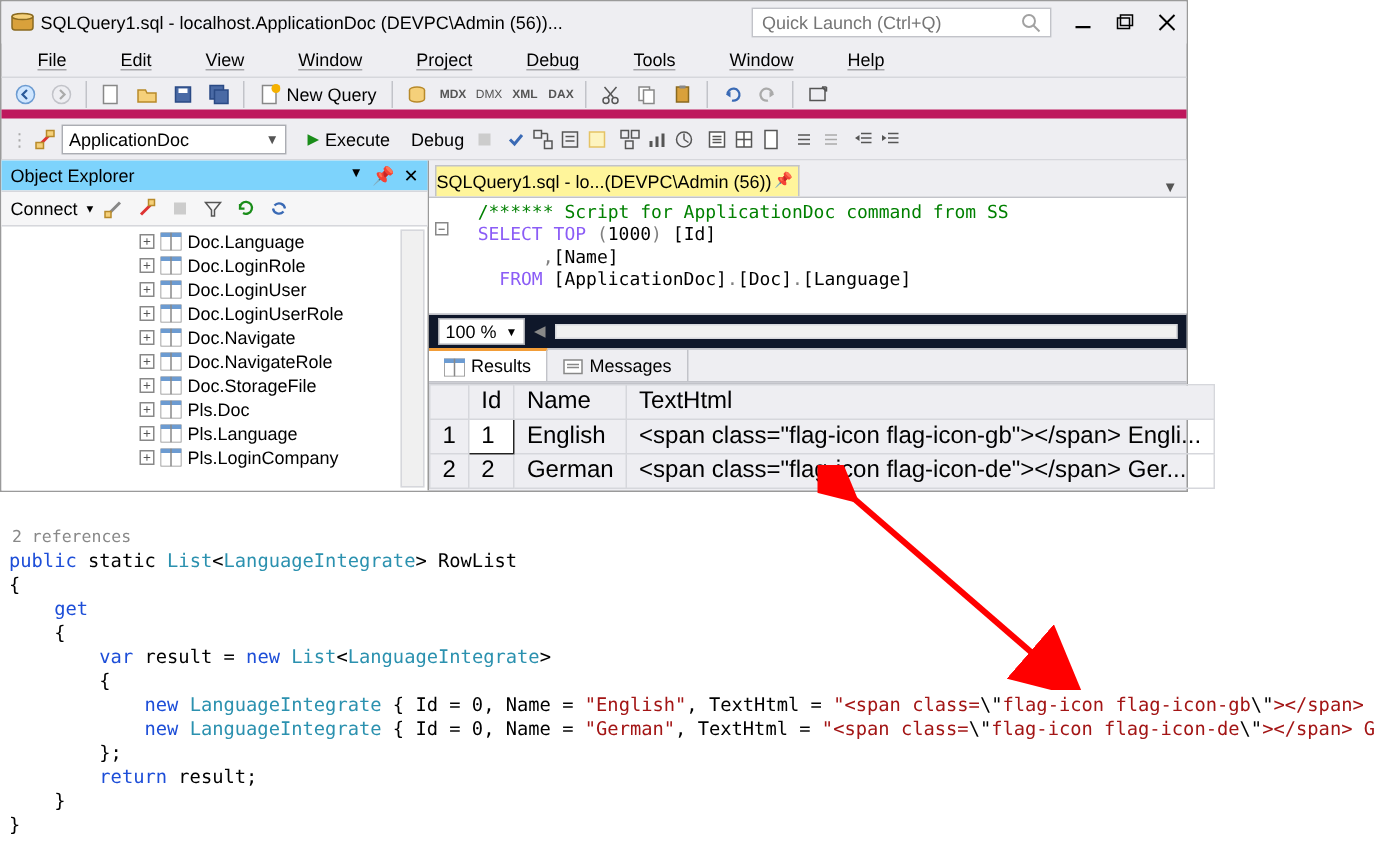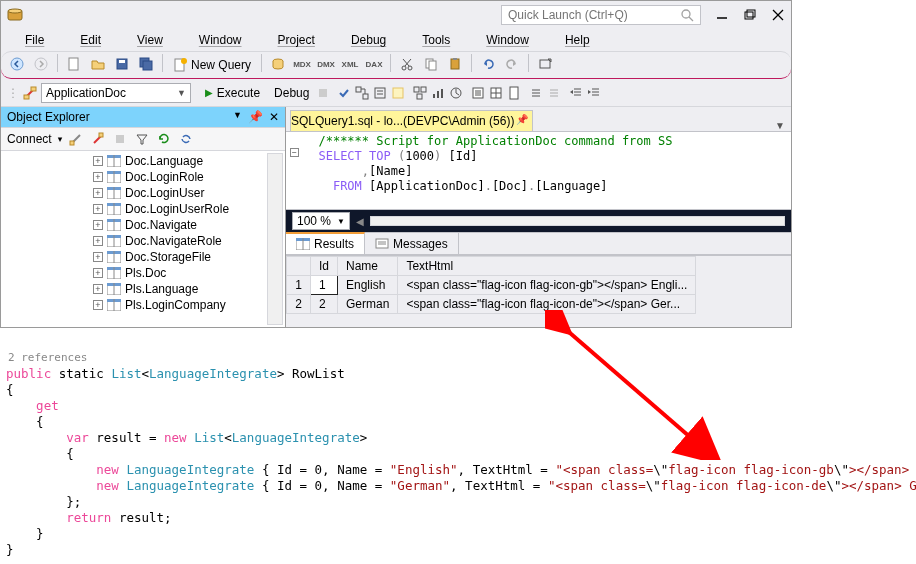--- a/index.html
+++ b/index.html
@@ -9,21 +9,21 @@
 .titlebar .app-icon { width: 16px; height: 16px; }
 .titlebar .title { flex: 0 1 auto; font-size: 12px; white-space: nowrap; overflow: hidden; text-overflow: ellipsis; }
 .titlebar .quick-launch { margin-left: auto; border: 1px solid #c2c3c9; background: #fff; display: flex; align-items: center; padding: 0 6px; height: 20px; width: 200px; }
 .titlebar .quick-launch input { border: 0; outline: 0; font-size: 12px; width: 100%; color: #999; }
 .titlebar .quick-launch .ql-icon { width: 14px; height: 14px; opacity: .55; margin-left: 4px; }
 .winbtns { display: flex; gap: 14px; margin-left: 10px; }
 .winbtn { width: 14px; height: 14px; display: flex; align-items: center; justify-content: center; cursor: pointer; }
 .menubar { display: flex; gap: 4px; padding: 2px 8px; }
 .menubar span { padding: 2px 8px; cursor: default; }
 .menubar .mn { text-decoration: underline; text-decoration-color: rgba(0,0,0,.3); text-underline-offset: 2px; }
-.toolbar { display: flex; gap: 4px; padding: 2px 6px; border-top: 1px solid #d6d7dc; border-bottom: 1px solid #be185d; height: 28px; border-radius: 10px; }
+.toolbar { display: flex; align-items: center; gap: 4px; padding: 2px 6px; border-top: 1px solid #d6d7dc; border-bottom: 6px solid #be185d; height: 28px; }
 .toolbar .tb-btn { width: 20px; height: 20px; display: flex; align-items: center; justify-content: center; border: 1px solid transparent; }
 .toolbar .tb-sep { width: 1px; height: 18px; background: #c2c3c9; margin: 0 2px; }
 .tb-label { display: flex; align-items: center; gap: 4px; padding: 0 4px; cursor: pointer; }
 .toolbar2 { display: flex; align-items: center; gap: 4px; padding: 2px 6px; border-bottom: 1px solid #d6d7dc; height: 28px; }
 .db-dd { border: 1px solid #abadb3; background: #fff; height: 20px; display: flex; align-items: center; padding: 0 4px; width: 150px; justify-content: space-between; }
 .exec-btn { display: flex; align-items: center; gap: 4px; padding: 0 6px; height: 20px; cursor: pointer; }
 .exec-btn .play { color: #1a8d1a; font-size: 10px; }
 .body { display: flex; height: 220px; }
 .oe-panel { width: 285px; background: #fff; border-right: 1px solid #9a9a9a; display: flex; flex-direction: column; }
 .oe-title { background: #7dd3fc; padding: 3px 6px; display: flex; align-items: center; font-size: 12px; }
@@ -40,47 +40,48 @@
 .ed-tab { background: #fff59b; border-top: 1px solid #c2c3c9; border-left: 1px solid #c2c3c9; border-right: 1px solid #c2c3c9; padding: 3px 18px 3px 0; font-size: 12px; position: relative; }
 .ed-tab .pin { position: absolute; right: 4px; top: 3px; font-size: 10px; color: #666; }
 .sql-area { background: #fff; border-top: 1px solid #c2c3c9; padding: 2px 4px 2px 18px; font-family: Consolas, monospace; font-size: 12px; line-height: 15px; white-space: nowrap; overflow: hidden; position: relative; height: 78px; }
 .sql-area .fold { position: absolute; left: 4px; top: 16px; width: 9px; height: 9px; border: 1px solid #888; font-size: 8px; display: flex; align-items: center; justify-content: center; color: #555; }
 .cm { color: #008000; }
 .kw { color: #8b5cf6; }
 .gr { color: #808080; }
 .zoom-row { display: flex; align-items: center; border-top: 1px solid #c2c3c9; border-bottom: 1px solid #c2c3c9; background: #0f172a; padding: 2px 6px; gap: 6px; }
 .zoom-dd { border: 1px solid #abadb3; background: #fff; padding: 0 4px; display: flex; align-items: center; gap: 6px; height: 18px; }
 .res-tabs { display: flex; background: #eeeef2; border-bottom: 1px solid #c2c3c9; }
-.res-tab { padding: 3px 10px; border-right: 1px solid #c2c3c9; display: flex; align-items: center; gap: 4px; cursor: pointer; }
+.res-tab { padding: 3px 10px; border-right: 1px solid #c2c3c9; display: flex; align-items: flex-end; gap: 4px; cursor: pointer; }
 .res-tab.active { background: #fff; border-top: 2px solid #f29d38; margin-top: -1px; }
 .grid { border-top: 1px solid #c2c3c9; }
-.grid table { border-collapse: collapse; font-size: 12px; }
+.grid table { border-collapse: collapse; font-size: 16px; }
 .grid th, .grid td { border: 1px solid #d6d7dc; padding: 2px 8px; text-align: left; font-weight: normal; white-space: nowrap; }
 .grid th { background: #eeeef2; }
 .grid .rowhdr { background: #eeeef2; text-align: center; width: 24px; }
 .grid .sel { border: 1px solid #222; background: #fff; }
 .code-block { position: absolute; left: 6px; top: 350px; font-family: Consolas, monospace; font-size: 12.5px; line-height: 16px; }
 .refs { color: #888; font-size: 11px; padding-left: 2px; }
-.ckw { color: #ec4899; }
+.ckw { color: #1d4ed8; }
 .ctype { color: #2b91af; }
 .cstr { color: #a31515; }
 .arrow { position: absolute; left: 545px; top: 310px; pointer-events: none; }
 svg { display: block; }
 </style>
 </head>
 <body>
 
 <div class="ssms-window">
   <div class="titlebar">
     <span class="app-icon">
       <svg width="16" height="16">
           <rect x="1" y="3" width="14" height="10" rx="2" fill="#d9a13b" stroke="#8a6a20"></rect>
           <ellipse cx="8" cy="4" rx="7" ry="2" fill="#f5d07a" stroke="#8a6a20"></ellipse>
         </svg>
     </span>
+    <span class="title">SQLQuery1.sql - localhost.ApplicationDoc (DEVPC\Admin (56))...</span>
     <div class="quick-launch">
       <input placeholder="Quick Launch (Ctrl+Q)" style="">
       <span class="ql-icon">
         <svg width="14" height="14">
             <circle cx="6" cy="6" r="4" fill="none" stroke="#555" stroke-width="1.3"></circle>
             <line x1="9" y1="9" x2="13" y2="13" stroke="#555" stroke-width="1.3"></line>
           </svg>
       </span>
     </div>
     <div class="winbtns">
@@ -161,21 +162,21 @@
       <span class="mn">New Query</span>
     </span>
     <span class="tb-sep"></span>
     <span class="tb-btn">
         <svg width="14" height="14">
           <ellipse cx="7" cy="4" rx="5" ry="2" fill="#f5d07a" stroke="#b88a2a"></ellipse>
           <path d="M2 4 v6 a5 2 0 0 0 10 0 v-6" fill="#f5d07a" stroke="#b88a2a"></path>
         </svg>
       </span>
     <span class="tb-btn" style="font-size:8px;font-weight:bold;color:#555">MDX</span>
-    <span class="tb-btn" style="font-size:8px;font-weight:bold;color:#555">DMX</span>
+    <span class="tb-btn" style="font-size:8px;font-weight:normal;color:#555">DMX</span>
     <span class="tb-btn" style="font-size:8px;font-weight:bold;color:#555">XML</span>
     <span class="tb-btn" style="font-size:8px;font-weight:bold;color:#555">DAX</span>
     <span class="tb-sep"></span>
     <span class="tb-btn">
         <svg width="14" height="14">
           <circle cx="4" cy="11" r="2" fill="none" stroke="#555"></circle>
           <circle cx="10" cy="11" r="2" fill="none" stroke="#555"></circle>
           <line x1="5" y1="9" x2="11" y2="2" stroke="#555"></line>
           <line x1="9" y1="9" x2="3" y2="2" stroke="#555"></line>
         </svg>

